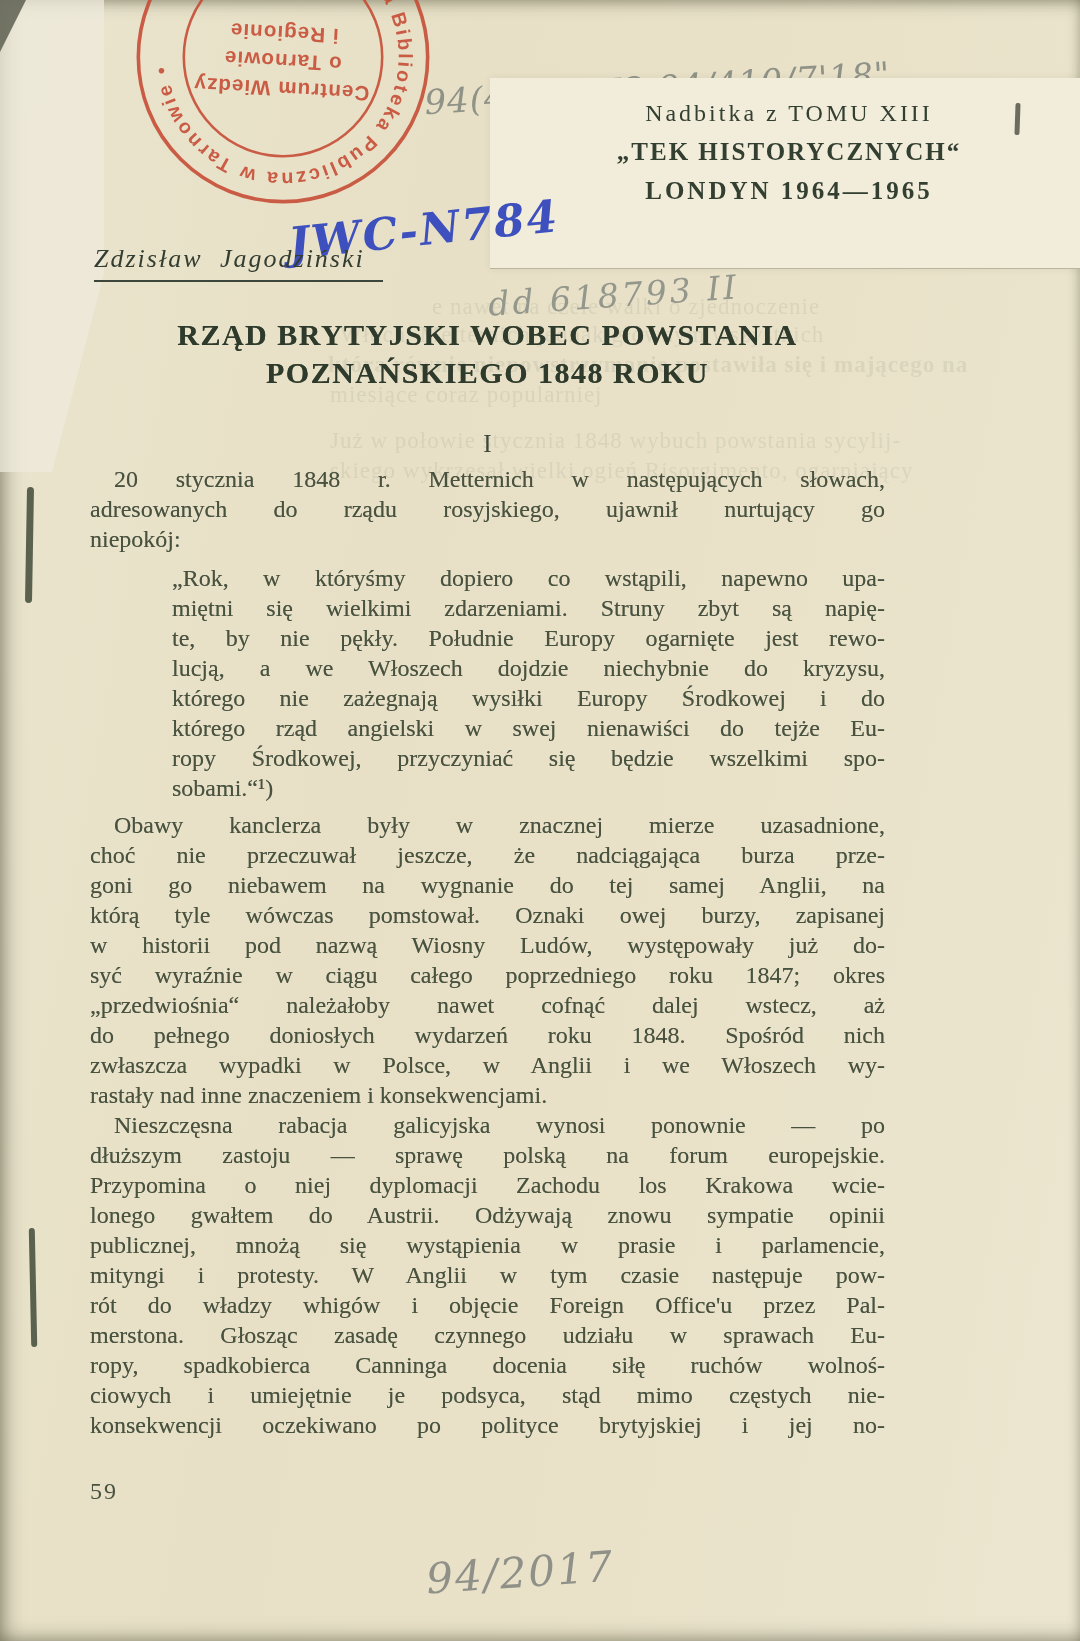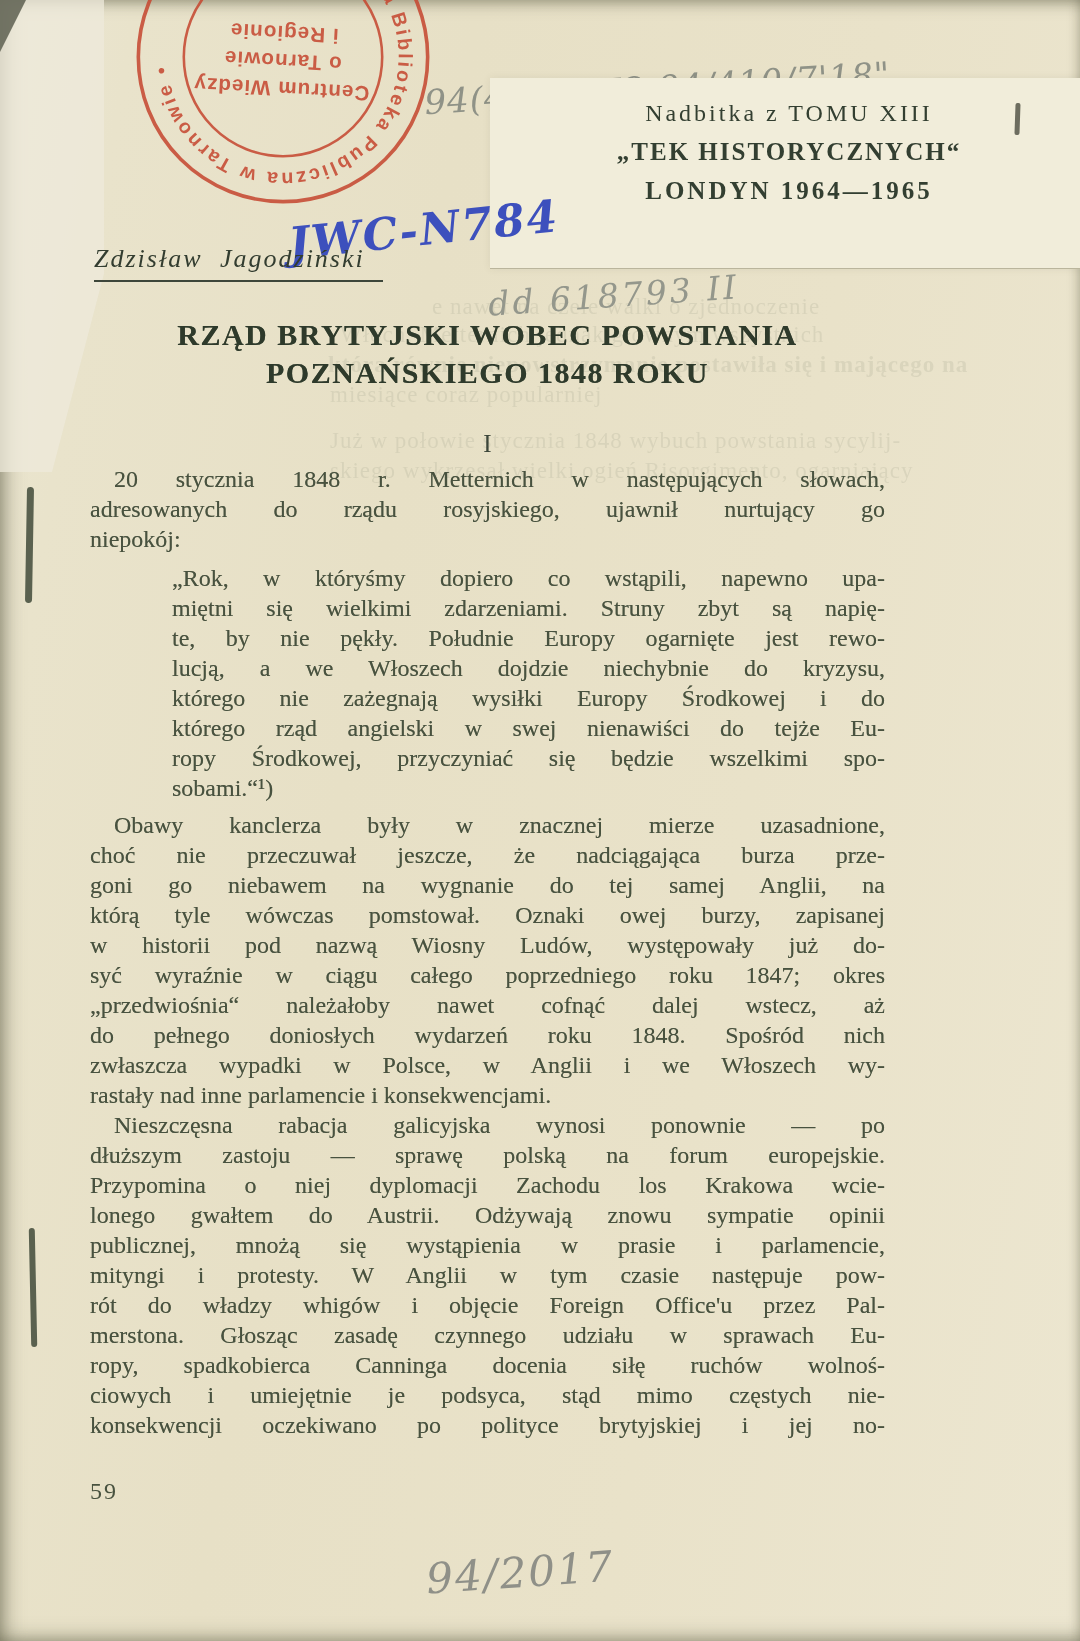--- a/index.html
+++ b/index.html
@@ -143,21 +143,21 @@
     <div class="para">
         <div class="tline">Obawy kanclerza były w znacznej mierze uzasadnione,</div>
         <div class="tline">choć nie przeczuwał jeszcze, że nadciągająca burza prze-</div>
         <div class="tline">goni go niebawem na wygnanie do tej samej Anglii, na</div>
         <div class="tline">którą tyle wówczas pomstował. Oznaki owej burzy, zapisanej</div>
         <div class="tline">w historii pod nazwą Wiosny Ludów, występowały już do-</div>
         <div class="tline">syć wyraźnie w ciągu całego poprzedniego roku 1847; okres</div>
         <div class="tline">„przedwiośnia“ należałoby nawet cofnąć dalej wstecz, aż</div>
         <div class="tline">do pełnego doniosłych wydarzeń roku 1848. Spośród nich</div>
         <div class="tline">zwłaszcza wypadki w Polsce, w Anglii i we Włoszech wy-</div>
-        <div class="tline">rastały nad inne parlamencie i konsekwencjami.</div>
+        <div class="tline">rastały nad inne znaczeniem i konsekwencjami.</div>
       </div>
     <div class="para cont">
         <div class="tline">Nieszczęsna rabacja galicyjska wynosi ponownie — po</div>
         <div class="tline">dłuższym zastoju — sprawę polską na forum europejskie.</div>
         <div class="tline">Przypomina o niej dyplomacji Zachodu los Krakowa wcie-</div>
         <div class="tline">lonego gwałtem do Austrii. Odżywają znowu sympatie opinii</div>
         <div class="tline">publicznej, mnożą się wystąpienia w prasie i parlamencie,</div>
         <div class="tline">mityngi i protesty. W Anglii w tym czasie następuje pow-</div>
         <div class="tline">rót do władzy whigów i objęcie Foreign Office'u przez Pal-</div>
         <div class="tline">merstona. Głosząc zasadę czynnego udziału w sprawach Eu-</div>

